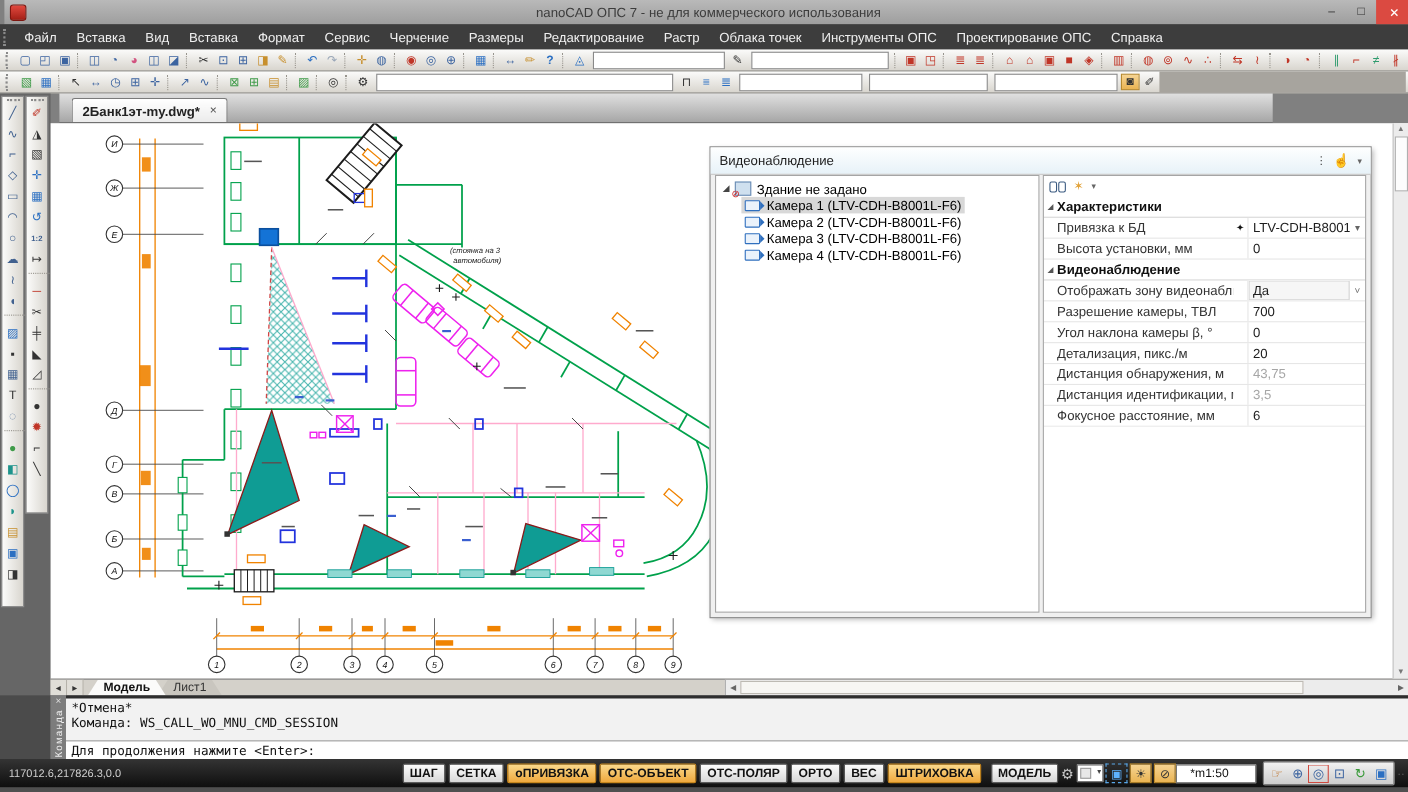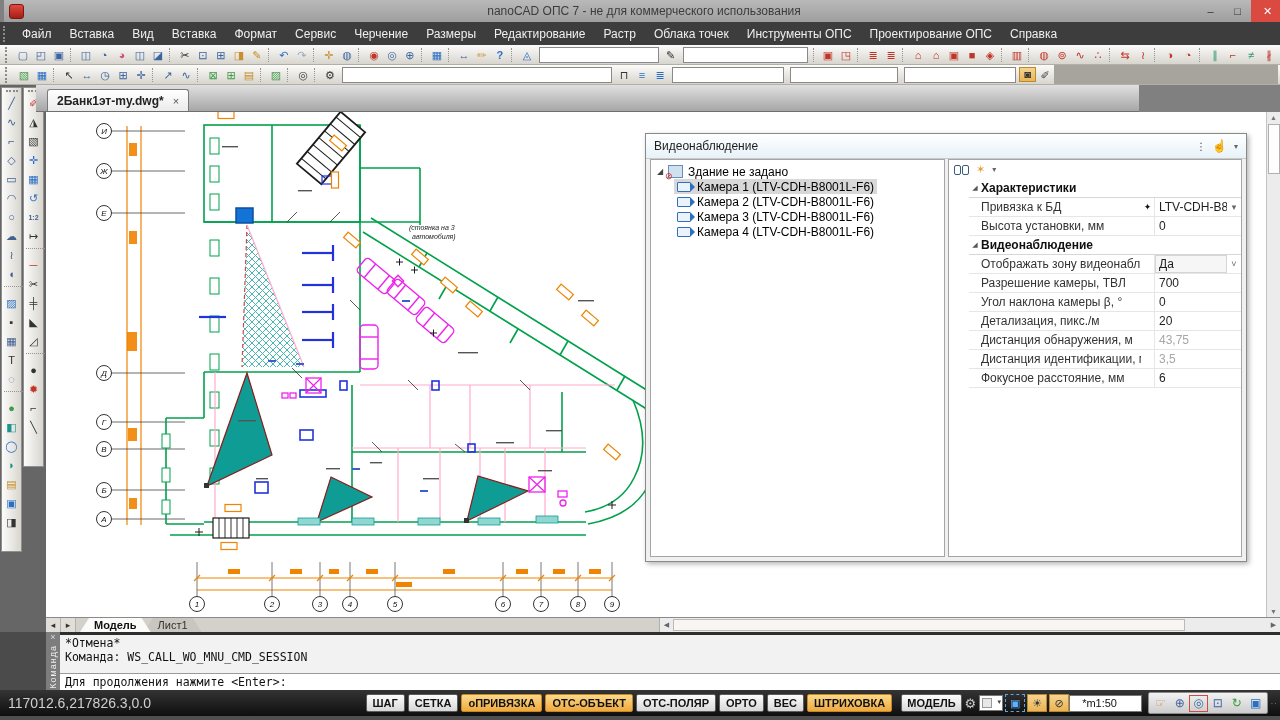--- a/index.html
+++ b/index.html
@@ -41,21 +41,21 @@
   .vtb{position:absolute;width:21px;background:linear-gradient(90deg,#fcfcfb,#d8d5ce);
        border:1px solid #8f8f8f;padding-top:6px;box-sizing:border-box;}
   .vtb::before{content:"";position:absolute;top:2px;left:4px;width:12px;border-top:2px dotted #8a8a8a;}
   .vtb1{left:1px;top:2px;height:465px;} .vtb2{left:23px;top:2px;height:380px;}
   .vtbi{width:19px;height:19px;font-size:11px;line-height:19px;text-align:center;color:#41618f;overflow:hidden;}
   .vtbi.r{color:#c03527;} .vtbi.g{color:#3f9b49;} .vtbi.t{color:#1d948c;} .vtbi.k{color:#333;}
   .vtbi.b{color:#2b6fc2;} .vtbi.y{color:#c78f2d;}
   .vtbi.t7{font-size:7px;font-weight:bold;}
   .vtbi.sep{height:5px;border-top:1px dotted #97948d;margin:2px 2px;color:transparent;line-height:4px;}
   
-  .tabstrip{position:absolute;left:36px;top:85px;width:1103px;height:27px;
+  .tabstrip{position:absolute;left:54px;top:85px;width:1103px;height:27px;
     background:linear-gradient(#e0e0e0,#a6a6a6);border-bottom:1px solid #6f6f6f;box-sizing:border-box;}
   .doctab{position:absolute;left:11px;bottom:0;height:21px;
     background:linear-gradient(#ffffff,#ebebeb);border:1px solid #7a7a7a;border-bottom:none;
     border-radius:3px 3px 0 0;display:flex;align-items:center;padding:0 9px;
     font-weight:bold;color:#222;font-size:12px;}
   .doctab .x{margin-left:9px;font-weight:normal;color:#555;font-size:11px;}
   
   .canvas{position:absolute;left:46px;top:112px;width:1234px;height:505px;background:#fff;overflow:hidden;}
   .canvas svg{position:absolute;left:0;top:0;}
   .vscroll{position:absolute;right:0;top:0;width:13px;height:505px;background:#ececec;
@@ -79,21 +79,21 @@
   .ti{height:15px;display:flex;align-items:center;margin-left:23px;padding:0 3px;width:max-content;}
   .ti.sel{background:#d8d8d8;}
   .cami{width:12px;height:8px;border:1px solid #2f6fbe;border-radius:1px;background:#eaf2fb;
         position:relative;margin-right:6px;}
   .cami::after{content:"";position:absolute;right:-5px;top:0;
     border-left:4px solid #2f6fbe;border-top:4px solid transparent;border-bottom:4px solid transparent;}
   .propspane{flex:1;background:#fff;border:1px solid #a5a5a5;display:flex;flex-direction:column;overflow:hidden;}
   .props-tb{height:19px;display:flex;align-items:center;gap:7px;padding:0 5px;}
   .binoc{display:flex;gap:1px;} .binoc i{width:5px;height:8px;border:1.5px solid #3a5a80;border-radius:2px;}
   .star{color:#e2a33b;font-size:11px;} .smdd{font-size:8px;color:#666;}
-  .prow{display:flex;height:18px;align-items:center;border-bottom:1px solid #e6e6e6;margin-left:20px;}
+  .prow{display:flex;height:18px;align-items:center;border-bottom:1px solid #e6e6e6;}
   .p-exp{width:12px;text-align:center;font-size:7px;color:#555;}
   .p-label{width:160px;color:#333;white-space:nowrap;overflow:hidden;}
   .p-pre{width:13px;color:#111;font-size:9px;text-align:center;}
   .p-val{flex:1;padding:0 4px;border-left:1px solid #e6e6e6;color:#1e1e1e;height:100%;
          display:flex;align-items:center;white-space:nowrap;overflow:hidden;}
   .p-dd{width:14px;color:#666;font-size:9px;text-align:center;}
   .prow.sec{border-bottom:1px solid #d7d7d7;}
   .prow.sec .p-label{font-weight:bold;color:#101010;width:auto;flex:1;}
   .p-val.muted{color:#a6a6a6;}
   .p-val.combo{background:#f6f6f6;box-shadow:inset 0 0 0 1px #d5d5d5;}
@@ -119,21 +119,21 @@
   .cmd-tab .vt{writing-mode:vertical-rl;transform:rotate(180deg);letter-spacing:1px;margin-top:2px;color:#eee;}
   .cmd-body{flex:1;display:flex;flex-direction:column;background:#f2f2f2;border-top:3px solid #2e2e2e;}
   .cmd-hist{flex:1;overflow:hidden;padding:1px 5px;font-family:"DejaVu Sans Mono",monospace;
     font-size:11.5px;color:#111;line-height:14px;}
   .cmd-hist div{min-height:14px;white-space:pre;}
   .cmd-input{height:16px;background:#fff;border-top:1px solid #9a9a9a;
     font-family:"DejaVu Sans Mono",monospace;font-size:11.5px;color:#111;padding:0 5px;line-height:16px;}
   
   .statusbar{position:absolute;left:0;top:690px;width:1280px;height:26px;
     background:linear-gradient(#343434,#0e0e0e);display:flex;align-items:center;color:#d5d5d5;font-size:11px;}
-  .coords{padding-left:8px;width:200px;font-size:14px;color:#cfcfcf;}
+  .coords{padding-left:8px;width:200px;font-size:10px;color:#cfcfcf;}
   .sp1{width:225px;}
   .stg{background:linear-gradient(#fdfdfd,#d7d7d7);color:#111;font-weight:bold;padding:2px 6px;
     margin-right:3px;border:1px solid #5c5c5c;border-radius:2px;white-space:nowrap;}
   .stg.on{background:linear-gradient(#fbd98c,#efa93e);border-color:#c8871c;}
   .model-btn{background:linear-gradient(#fdfdfd,#d7d7d7);color:#111;font-weight:bold;padding:2px 5px;
     border:1px solid #5c5c5c;border-radius:2px;margin-left:6px;}
   .gear{color:#c9c9c9;font-size:13px;margin:0 3px;}
   .st-combo{width:26px;height:14px;background:#fff;border:1px solid #777;position:relative;}
   .st-combo i{position:absolute;right:1px;top:2px;font-style:normal;font-size:7px;color:#444;}
   .st-combo b{position:absolute;left:2px;top:2px;width:8px;height:8px;background:#e8e8e8;border:1px solid #999;}

